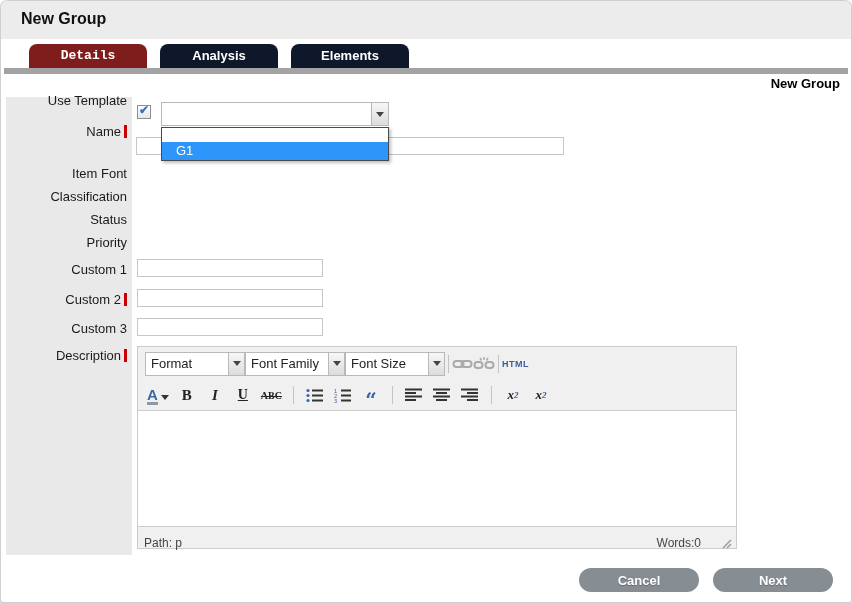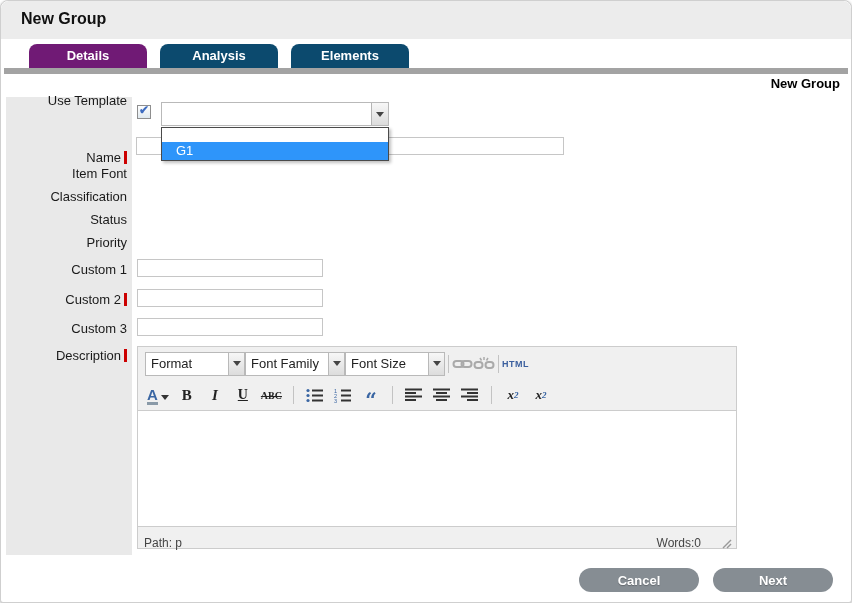--- a/index.html
+++ b/index.html
@@ -12,23 +12,23 @@
     box-shadow:0 1px 3px rgba(0,0,0,.30); overflow:hidden;
   }
 
   
   .titlebar { position:absolute; left:0; top:0; width:100%; height:38px;
     background:#ececec; border-radius:8px 8px 0 0; }
   .titlebar .title { position:absolute; left:20px; top:9px; font-size:16px; font-weight:bold; color:#111; }
 
   
   .tabs { position:absolute; left:28px; top:43px; display:flex; gap:13px; }
-  .tab { width:118px; height:24px; border-radius:8px 8px 0 0; background:#0c4a6e;
+  .tab { width:118px; height:24px; border-radius:8px 8px 0 0; background:#0f172a;
     color:#fff; font-size:13px; font-weight:bold; text-align:center; line-height:24px; cursor:default; }
-  .tab.active { background:#701a75; }
+  .tab.active { background:#7f1d1d;font-family:Liberation Mono, monospace; }
   .tabbar { position:absolute; left:3px; right:3px; top:67px; height:6px; background:#a3a3a3; }
 
   .section-title { position:absolute; right:11px; top:75px; font-size:13px; font-weight:bold; color:#000; }
 
   
   .label-col { position:absolute; left:5px; top:96px; width:126px; height:458px; background:#e9e9e9; }
   .flabel { position:absolute; left:5px; width:124px; height:16px; display:flex;
     justify-content:flex-end; align-items:center; gap:3px; font-size:13px; color:#1a1a1a; padding-right:3px; }
   .req { width:3px; height:13px; background:#cc0000; display:inline-block; }
 
@@ -115,21 +115,21 @@
   </div>
   <div class="tabbar"></div>
 
   <div class="section-title">New Group</div>
 
   <div class="label-col"></div>
 
   <div class="flabel" style="top:91px">
       <span>Use Template</span>
     </div>
-  <div class="flabel" style="top:148px">
+  <div class="flabel" style="top:122px">
       <span>Name</span>
       <span class="req"></span>
     </div>
   <div class="flabel" style="top:164px">
       <span>Item Font</span>
     </div>
   <div class="flabel" style="top:187px">
       <span>Classification</span>
     </div>
   <div class="flabel" style="top:210px">

